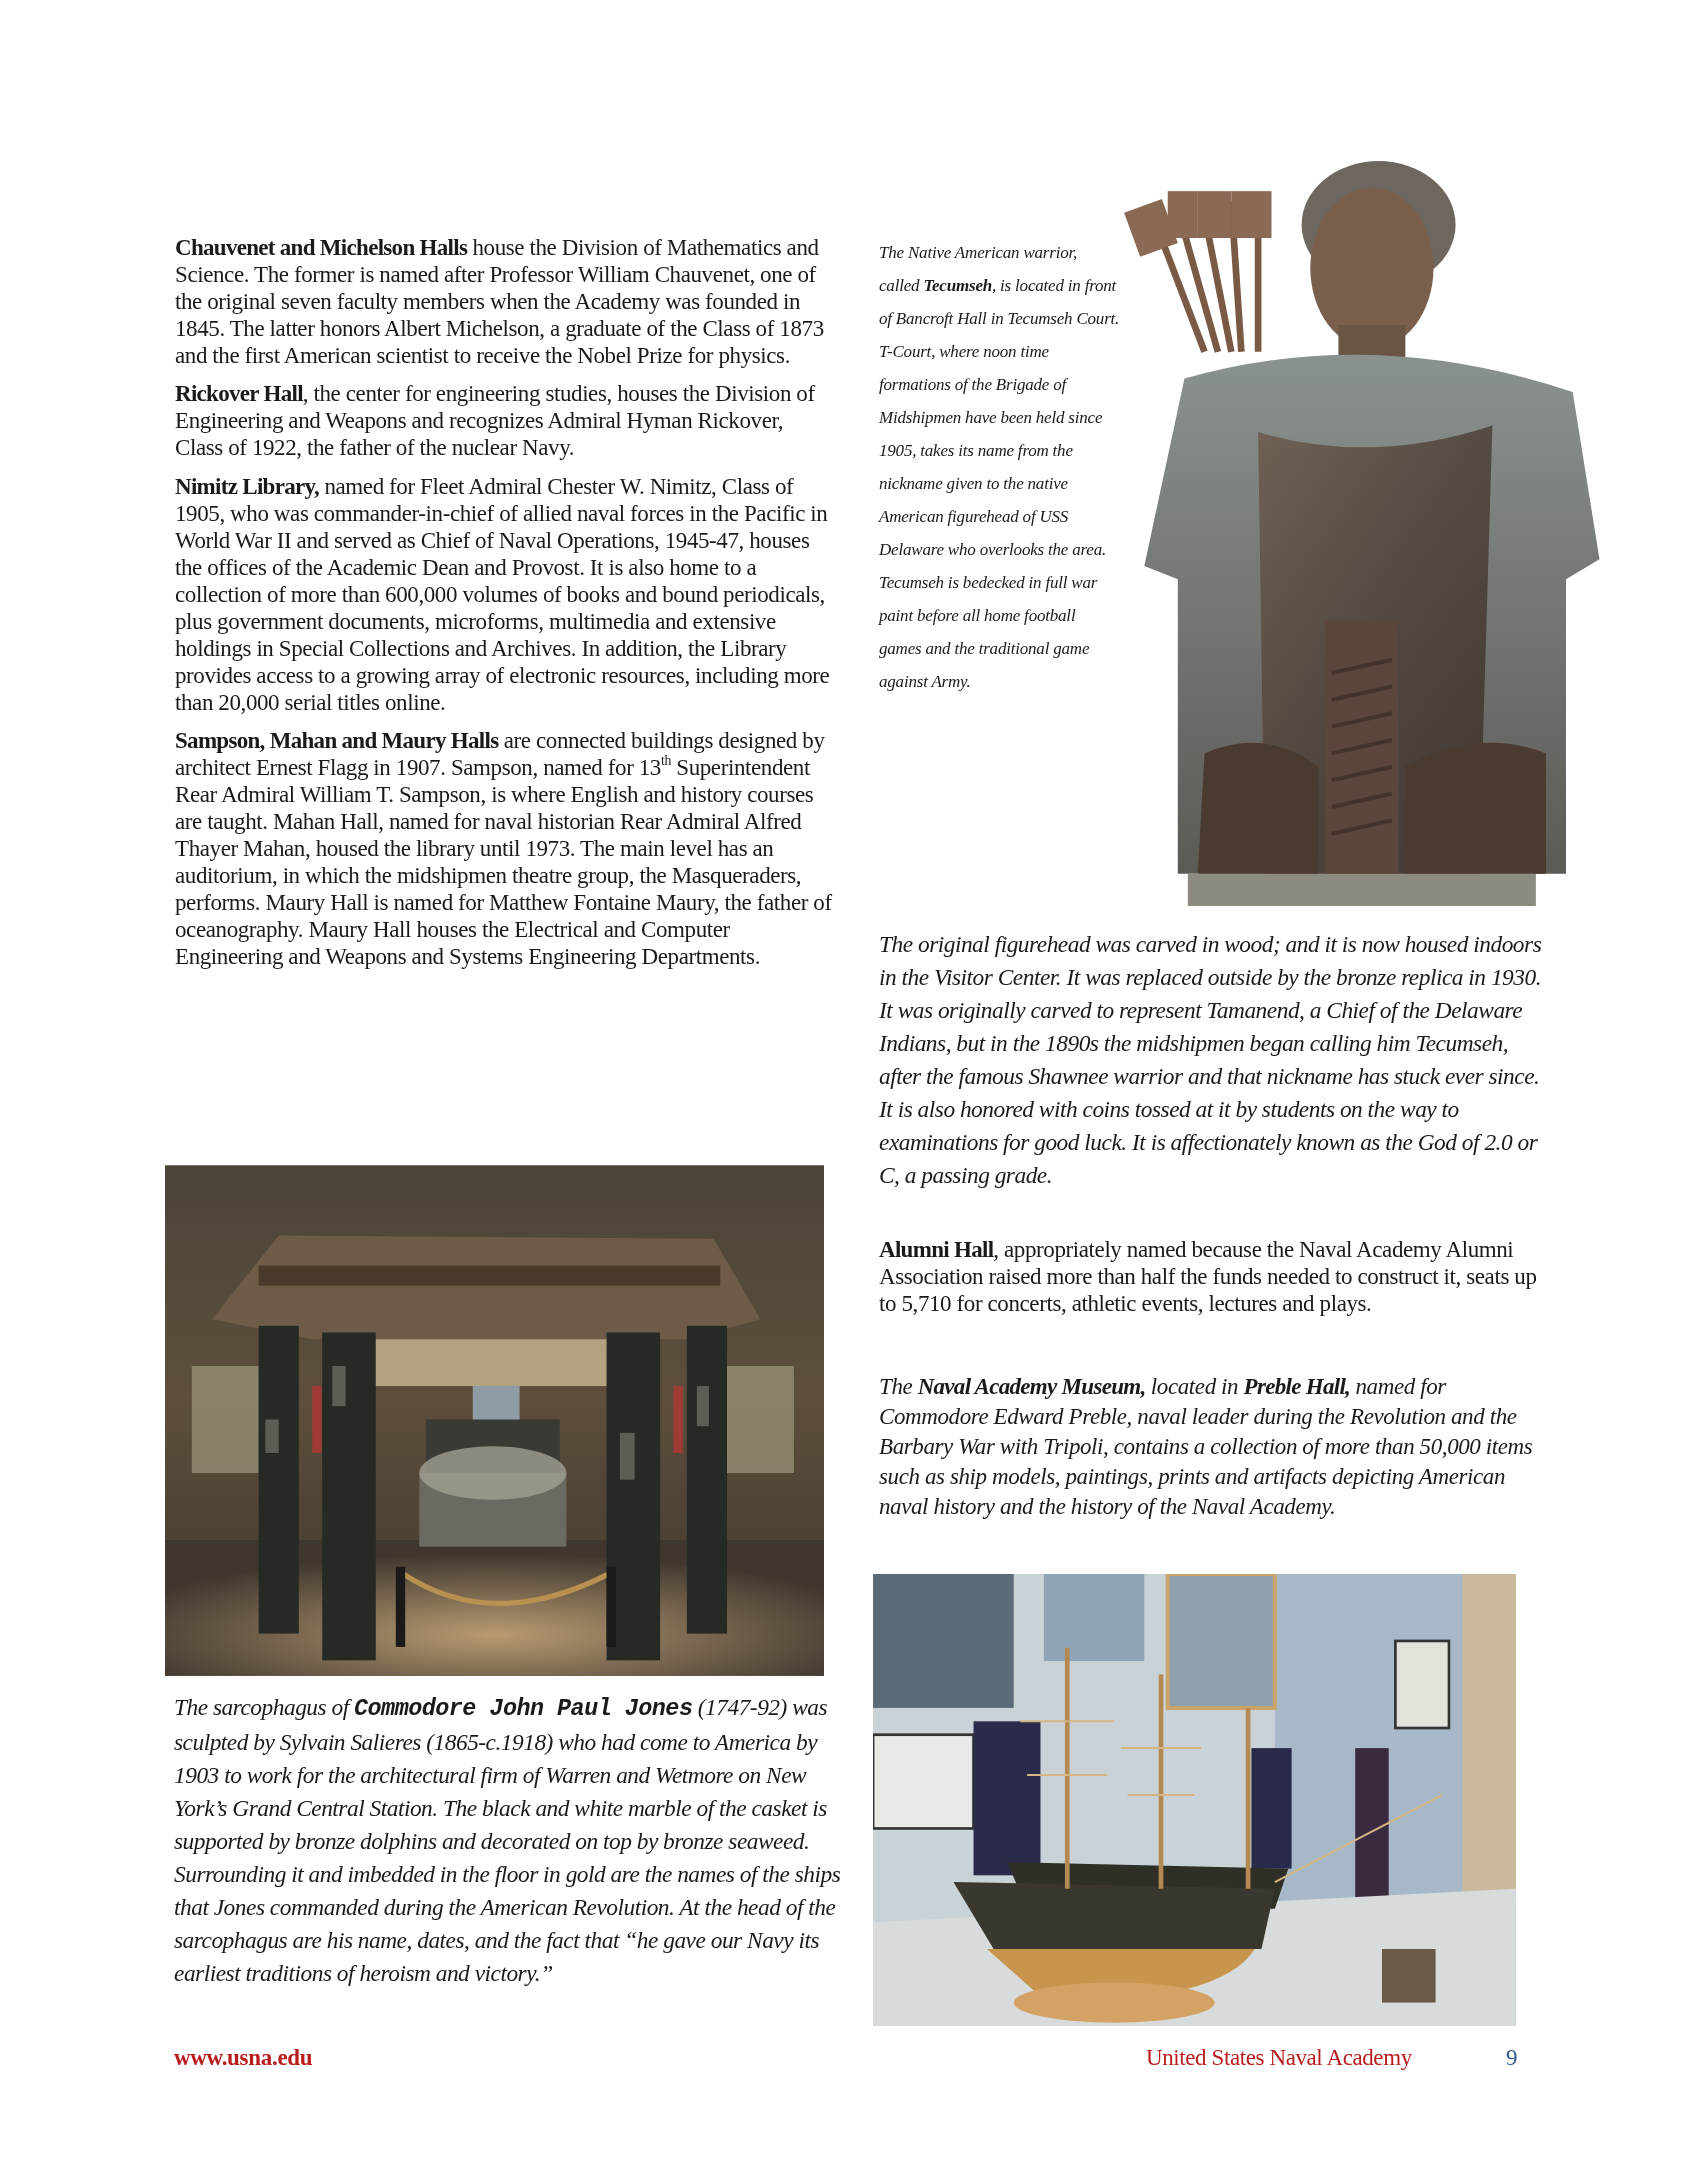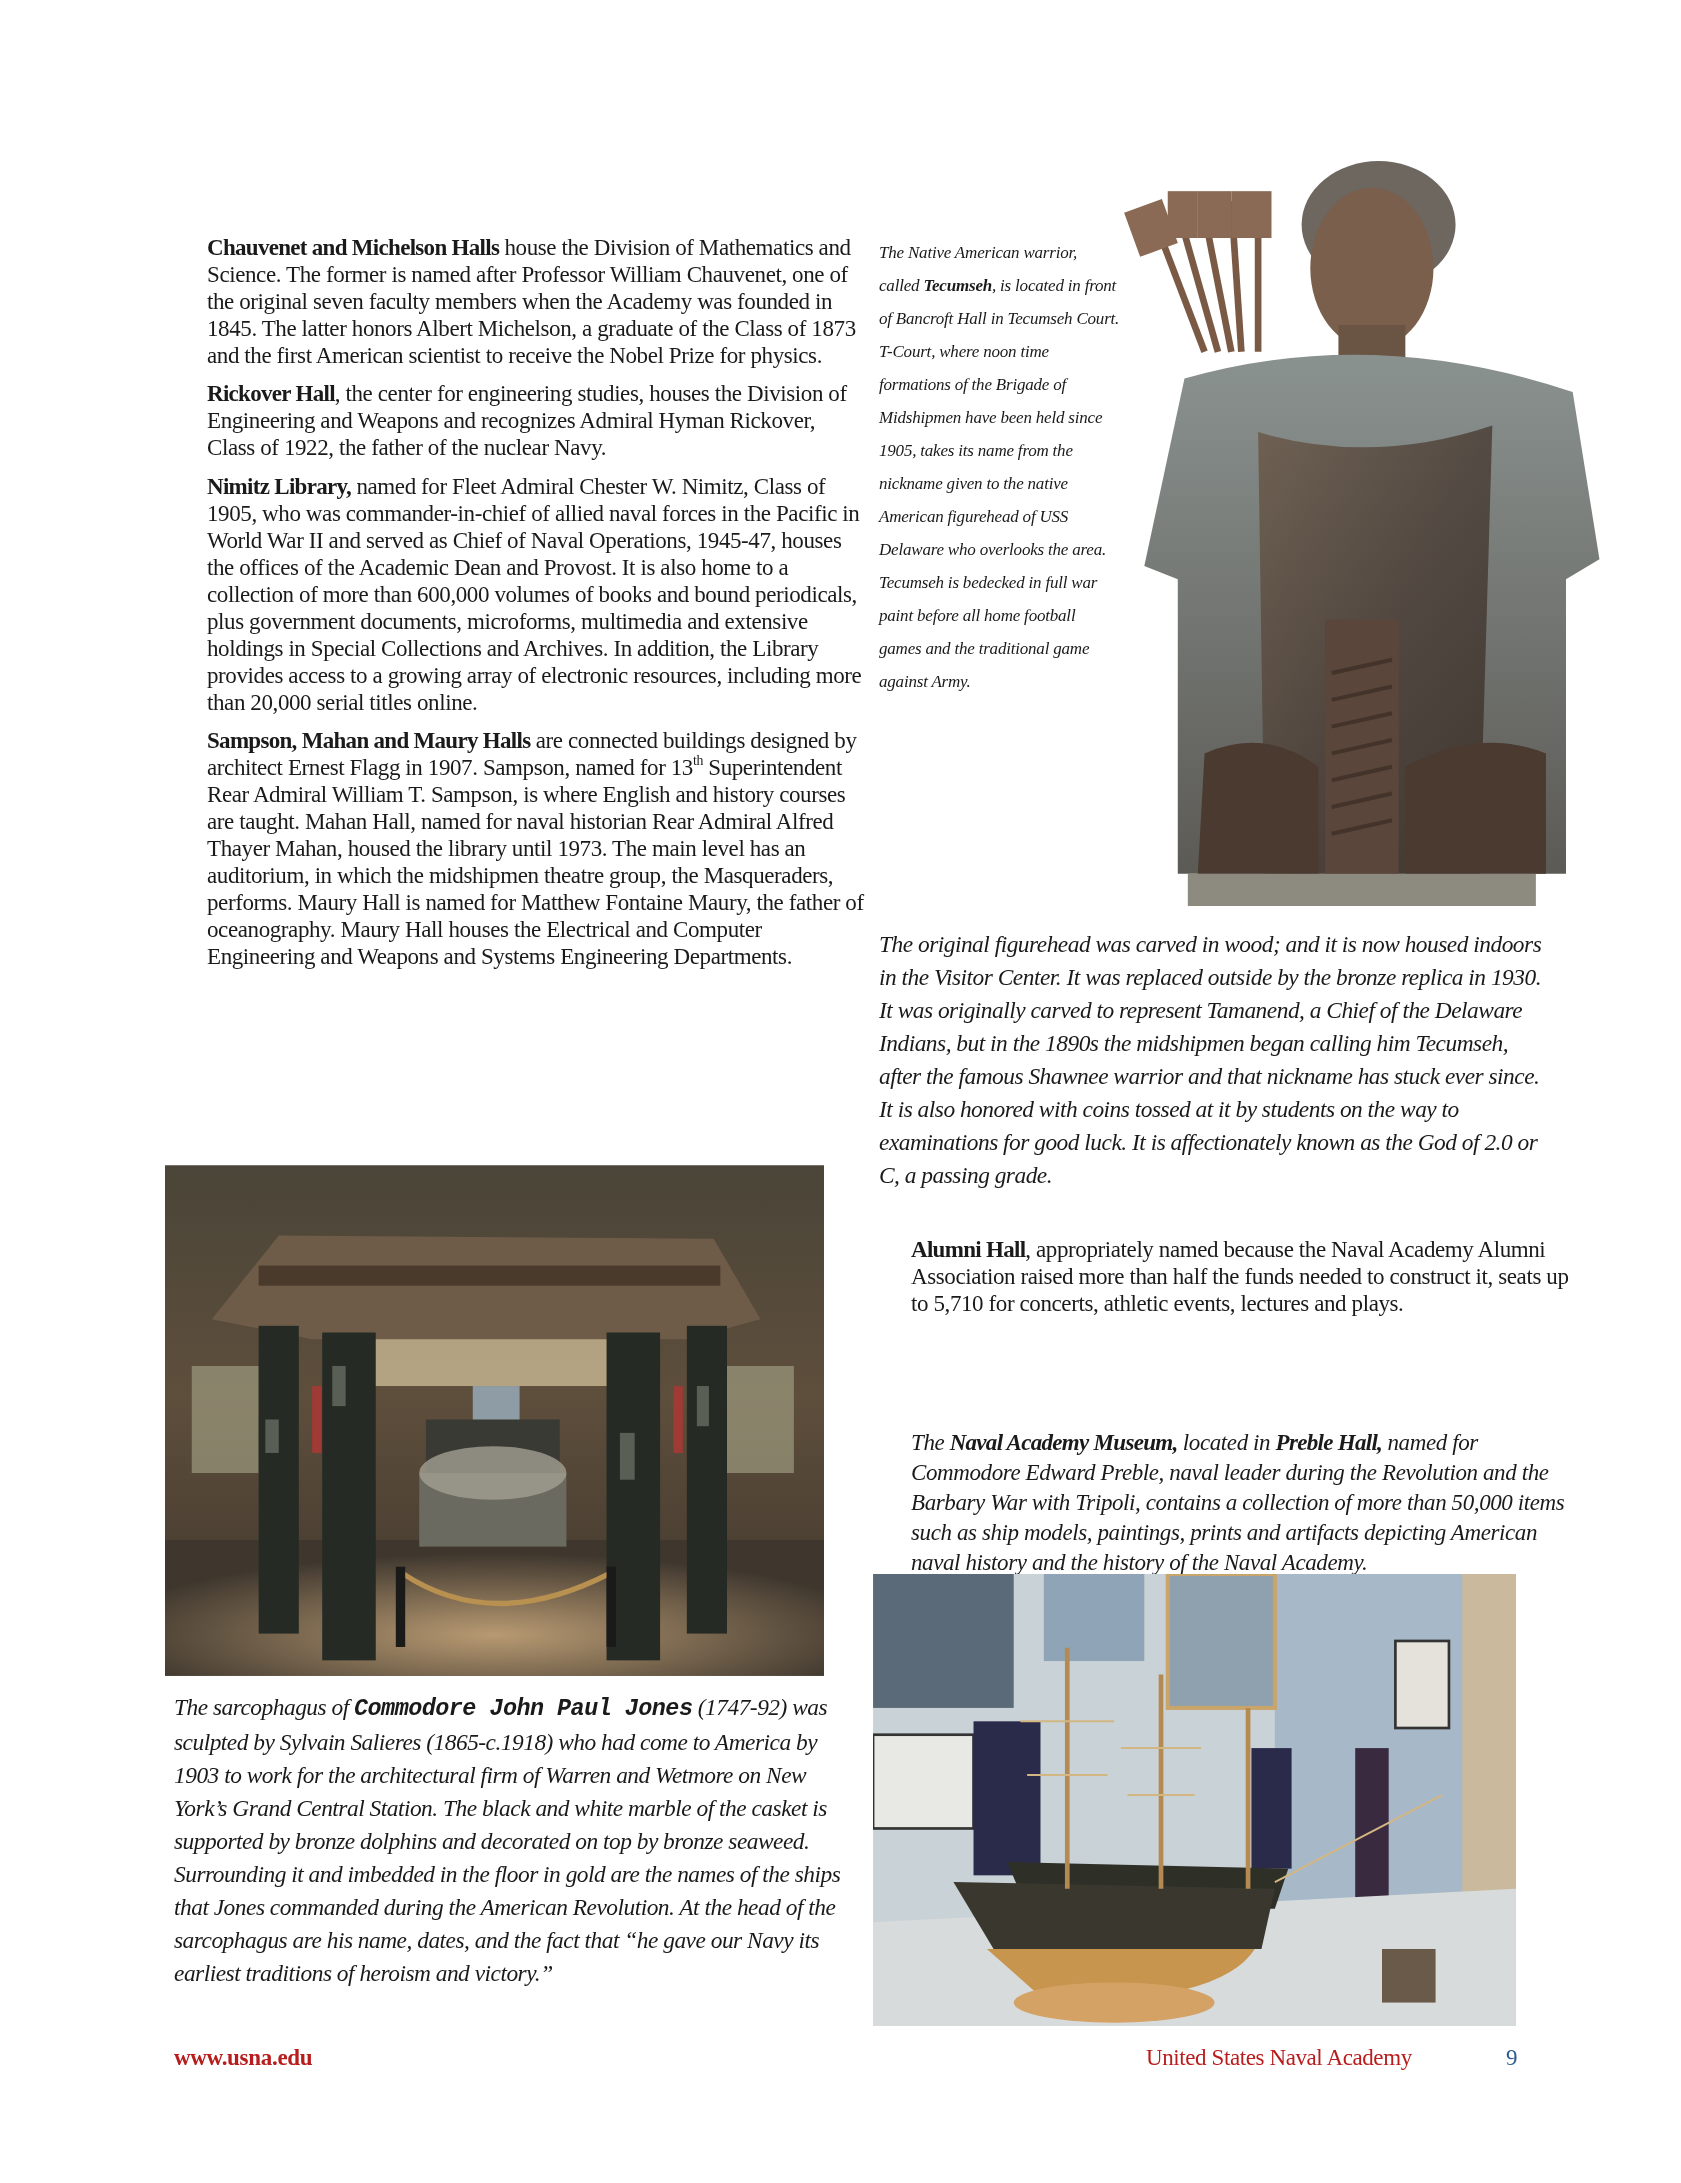--- a/index.html
+++ b/index.html
@@ -4,35 +4,34 @@
 <style>
   html, body { margin: 0; padding: 0; background: #ffffff; }
   body {
     width: 1681px; height: 2183px; position: relative; overflow: hidden;
     font-family: "Liberation Serif", "DejaVu Serif", serif; color: #1a1a1a;
   }
   .abs { position: absolute; }
   .body-text {
     font-size: 23px; line-height: 27px; letter-spacing: -0.4px;
     font-stretch: condensed;
-    margin-left: 32px;
   }
   .body-text p { margin: 0 0 11.4px 0; }
   .body-text b { font-weight: bold; letter-spacing: -0.7px; }
   .cap-text {
     font-size: 23.4px; line-height: 33px; letter-spacing: -0.5px; font-style: italic;
   }
   .cap-text b { font-weight: bold; font-family: Liberation Mono, monospace; }
   sup { font-size: 60%; vertical-align: 0.7em; line-height: 0; }
 
   #left-col { left: 175px; top: 234px; width: 659px; }
   #tecumseh-narrow { left: 879px; top: 236px; width: 241px; font-size: 17px; line-height: 33px; letter-spacing: -0.2px; font-style: italic; }
   #tecumseh-wide { left: 879px; top: 928px; width: 669px; }
   #alumni { left: 879px; top: 1236px; width: 669px; }
-  #museum { left: 879px; top: 1428px; width: 669px; font-style: italic; line-height: 30px; }
+  #museum { left: 879px; top: 1372px; width: 669px; font-style: italic; line-height: 30px; }
   #museum b { font-style: italic; }
   #jpj-caption { left: 174px; top: 1691px; width: 669px; }
 
   .photo { position: absolute; overflow: hidden; }
   #statue { left: 1104px; top: 151px; width: 509px; height: 755px; background: transparent; }
   #sarcophagus { left: 165px; top: 1165px; width: 659px; height: 511px; }
   #ship-models { left: 873px; top: 1574px; width: 643px; height: 452px; }
 
   #footer-url { left: 174px; top: 2045px; font-size: 23px; color: #b91c1c; letter-spacing: -0.3px; font-weight: bold; }
   #footer-title { left: 1146px; top: 2045px; font-size: 23px; color: #b91c1c; letter-spacing: -0.4px; }

